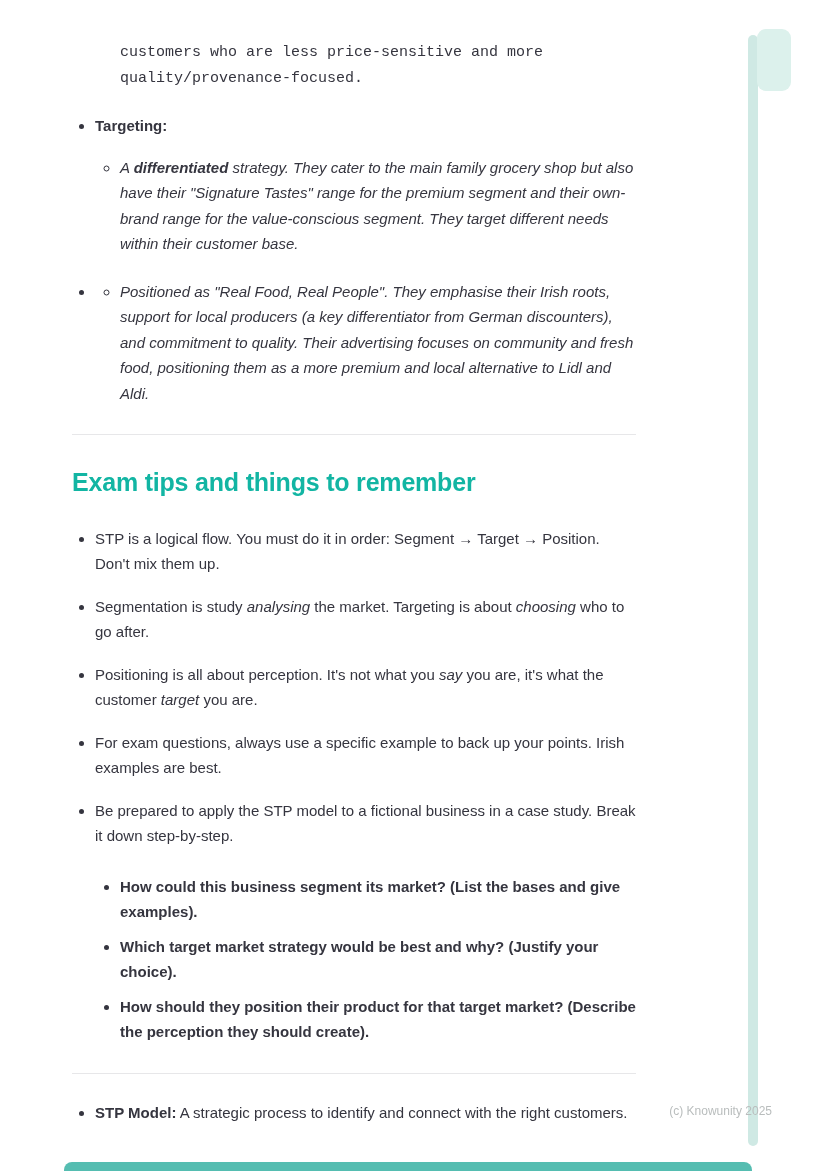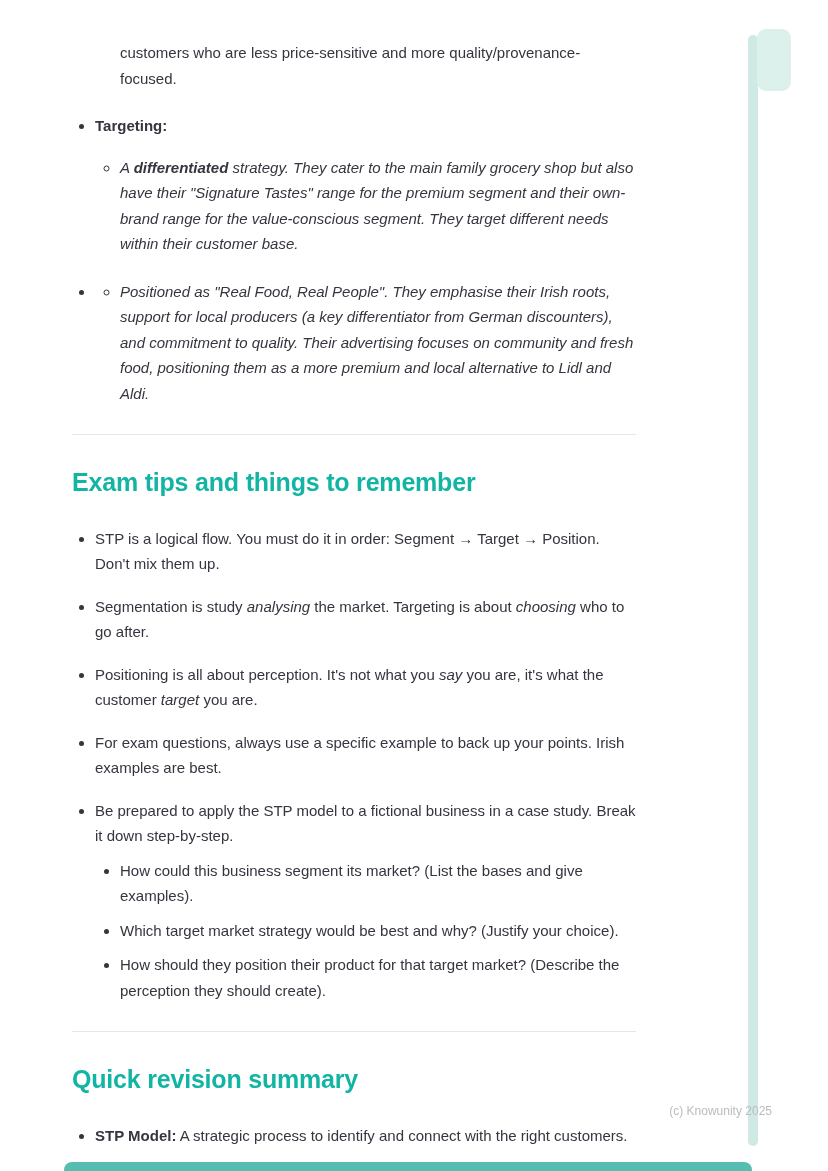--- a/index.html
+++ b/index.html
@@ -12,32 +12,32 @@
     height: 1171px;
     overflow: hidden;
     background: #ffffff;
     color: var(--text, #35353f);
     font-size: 15px;
     line-height: 1.7;
   }
 
   .doc { padding: 40px 0 0 72px; width: 636px; }
 
-  .cont { margin-left: 48px; margin-bottom: 22px; }
+  .cont { margin-left: 48px; margin-bottom: 22px; font-family: Liberation Mono, monospace; }
 
   ul { list-style-position: outside; }
   .l1 { padding-left: 23px; list-style-type: disc; }
   .l1 > li { margin-bottom: 22px; }
   .l1 > li:last-child { margin-bottom: 0; }
   .tips > li { margin-bottom: 17px; }
   .tips > li:last-child { margin-bottom: 0; }
 
   .l2 { padding-left: 25px; }
   .l2.circle { list-style-type: circle; margin-top: 16px; font-style: italic; }
-  .l2.disc { list-style-type: disc; margin-top: 9px; }
+  .l2.disc { list-style-type: disc; margin-top: 25px; font-weight: bold; }
   .l2.disc > li { margin-bottom: 9px; }
   .l2.disc > li:last-child { margin-bottom: 0; }
 
   hr.divider {
     border: none;
     border-top: 1px solid var(--divider, #e7e7e9);
     margin: 28px 0 26px;
   }
 
   .heading {
@@ -141,21 +141,20 @@
               <li class="l2-item"><span>Which target market strategy would be best and why? (Justify your choice).</span></li>
               <li class="l2-item"><span>How should they position their product for that target market? (Describe the perception they should create).</span></li>
             </ul>
   </li>
         </ul>
     </section>
 
     <hr class="divider">
 
     <section>
-      <h2 class="heading">Quick revision summary</h2>
       <ul class="l1 tips">
           <li class="l1-item">
     <div class="item-text"><span class="b">STP Model:</span><span> A strategic process to identify and connect with the right customers.</span></div>
 
   </li>
         </ul>
     </section>
 
   </main>
 

